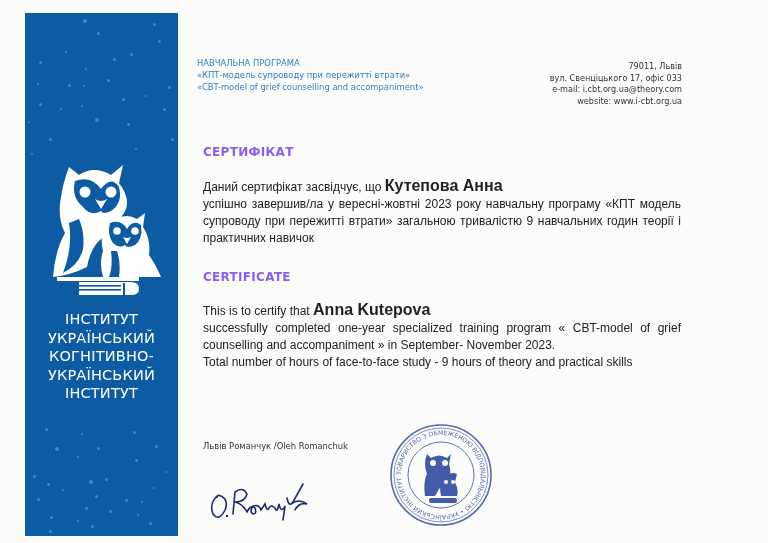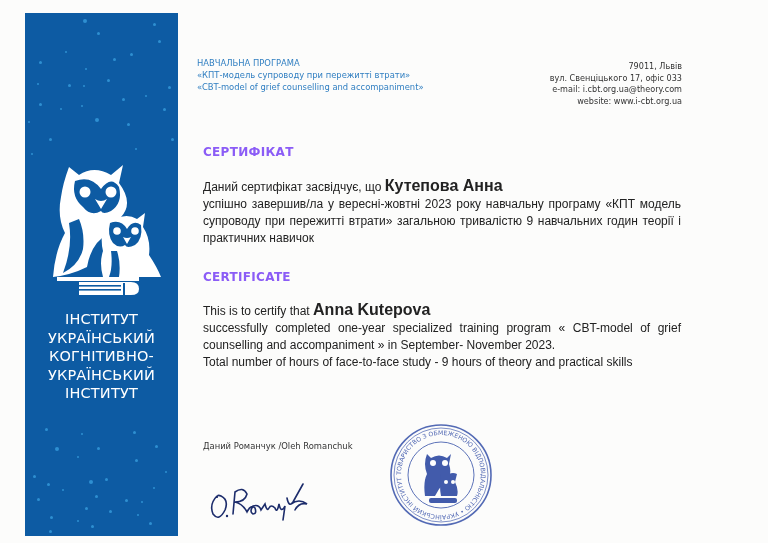--- a/index.html
+++ b/index.html
@@ -256,21 +256,21 @@
   </div>
 
   <div class="heading heading-en">CERTIFICATE</div>
   <div class="body-text body-en">
     <span class="line"><span>This is to certify that </span><span class="name">Anna Kutepova</span></span>
     <span class="line">successfully completed one-year specialized training program « CBT-model of grief counselling and accompaniment » in September- November 2023.</span>
     <span class="line" style="text-align:left;white-space:nowrap">Total number of hours of face-to-face study - 9 hours of theory and practical skills</span>
   </div>
 
   <div class="signer">
-    <div>Даний Романчук /Oleh Romanchuk</div>
+    <div>Львів Романчук /Oleh Romanchuk</div>
   </div>
 
   <svg class="signature" viewBox="0 0 110 50">
     <path d="M10 22 Q2 30 6 40 Q12 48 18 36 Q22 26 14 22 Q10 20 10 24" fill="none" stroke="#1c2c6b" stroke-width="1.6"></path>
     <circle cx="20" cy="42" r="1.2" fill="#1c2c6b"></circle>
     <path d="M26 40 L28 18 Q36 12 40 20 Q38 28 28 28 Q36 30 40 38 Q44 30 48 34 Q50 40 46 40 Q42 38 46 32 Q52 30 54 36 L58 30 Q60 38 62 34 Q64 30 68 34 Q70 40 72 30 Q74 40 78 32 L76 46 M80 24 Q82 34 86 28 L96 10 M84 30 Q92 24 100 30 Q92 28 88 36" fill="none" stroke="#1c2c6b" stroke-width="1.6" stroke-linecap="round"></path>
   </svg>
 
   <svg class="stamp" viewBox="0 0 106 106">
     <defs>

